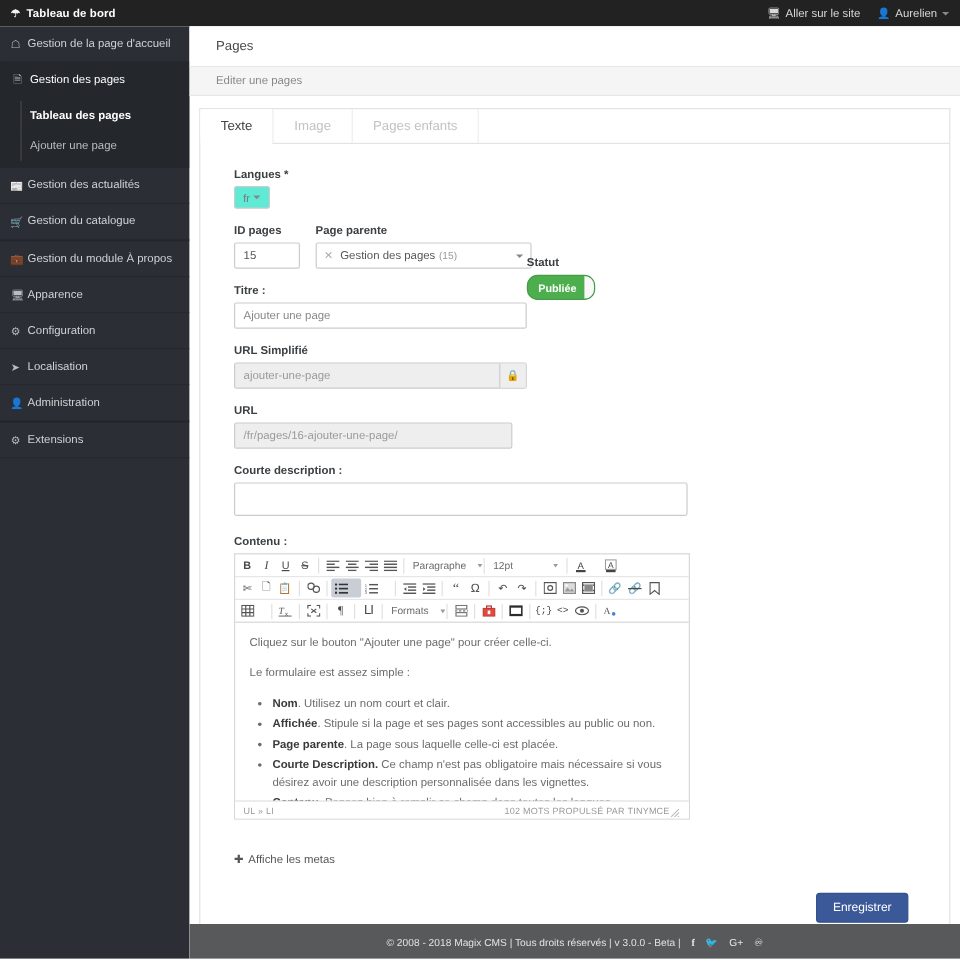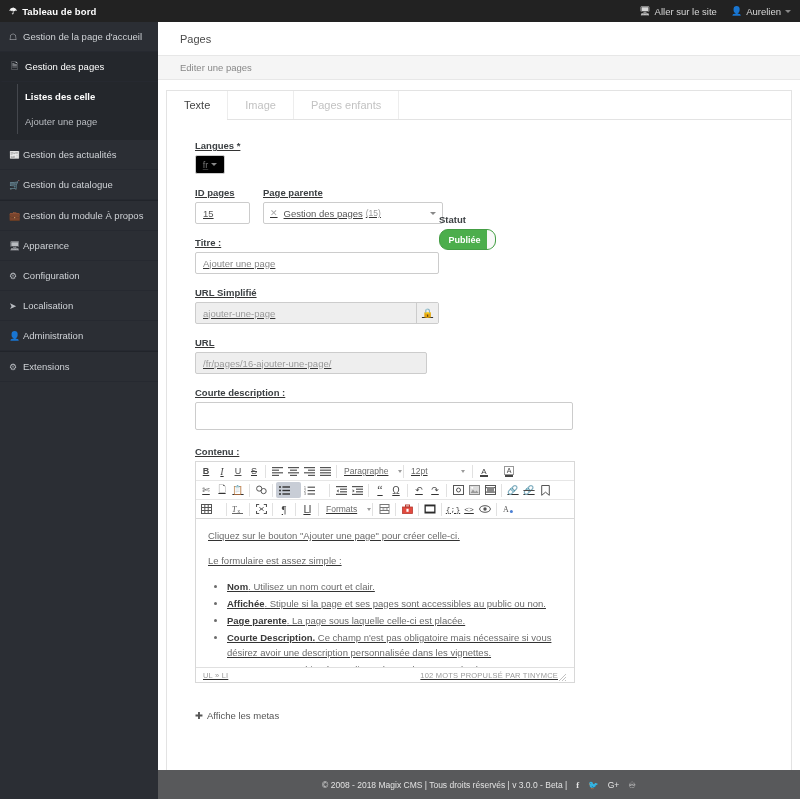--- a/index.html
+++ b/index.html
@@ -90,30 +90,30 @@
     display:flex; align-items:center; padding:0 17px; font-size:11px;
     color:#c2c2c2; cursor:pointer; border-right:1px solid #ededed;
     position:relative;
   }
   .tab.active { color:#444; background:#fff; }
   .tab.active::after {
     content:""; position:absolute; left:0; right:0; bottom:-1px; height:1px;
     background:#fff;
   }
 
-  .form { padding:20px 0 8px 28px; position:relative;text-decoration:underline; }
+  .form { padding:20px 0 8px 28px; position:relative; }
   .lbl {
     font-size:9.5px; font-weight:bold; color:#3c4043; margin-bottom:4px;
     display:block;
   }
   .row { margin-bottom:13px; }
 
   .mini-select {
     width:30px; height:19px; border:1px solid #ccc; border-radius:2px;
-    background:#000000; font-size:9px; color:#777; display:flex;
+    background:#5eead4; font-size:9px; color:#777; display:flex;
     align-items:center; justify-content:center; gap:3px; cursor:pointer;
   }
   .caret { border-left:3px solid transparent; border-right:3px solid transparent;
     border-top:3.5px solid #888; display:inline-block; }
 
   .two-col { display:flex; gap:13px; }
   .inp {
     height:22px; border:1px solid #ccc; border-radius:2px; background:#fff;
     font-size:9.5px; color:#888; display:flex; align-items:center;
     padding:0 7px;
@@ -250,21 +250,21 @@
     <div class="nav-item">
       <span class="ic">☖</span>
       <span>Gestion de la page d'accueil</span>
     </div>
     <div class="nav-item active">
       <span class="ic">🗎</span>
       <span>Gestion des pages</span>
     </div>
     <div class="nav-sub">
       <div class="nav-sub-item sel">
-        <span>Listes des celle</span>
+        <span>Tableau des pages</span>
       </div>
       <div class="nav-sub-item">
         <span>Ajouter une page</span>
       </div>
     </div>
     <div class="nav-item">
       <span class="ic">📰</span>
       <span>Gestion des actualités</span>
     </div>
     <div class="nav-item">
@@ -694,20 +694,23 @@
               </span>
             </div>
           </div>
         </div>
 
         <div class="metas-link">
           <span>✚</span>
           <span>Affiche les metas</span>
         </div>
 
+        <div class="save-wrap">
+          <button class="btn-save">Enregistrer</button>
+        </div>
 
       </div>
     </div>
   </div>
 
   <div class="footer">
     <span>© 2008 - 2018 Magix CMS | Tous droits réservés | v 3.0.0 - Beta |</span>
     <span class="soc" style="font-family:'Liberation Serif',serif;font-weight:bold;">f</span>
     <span class="soc">🐦</span>
     <span class="soc">G+</span>

